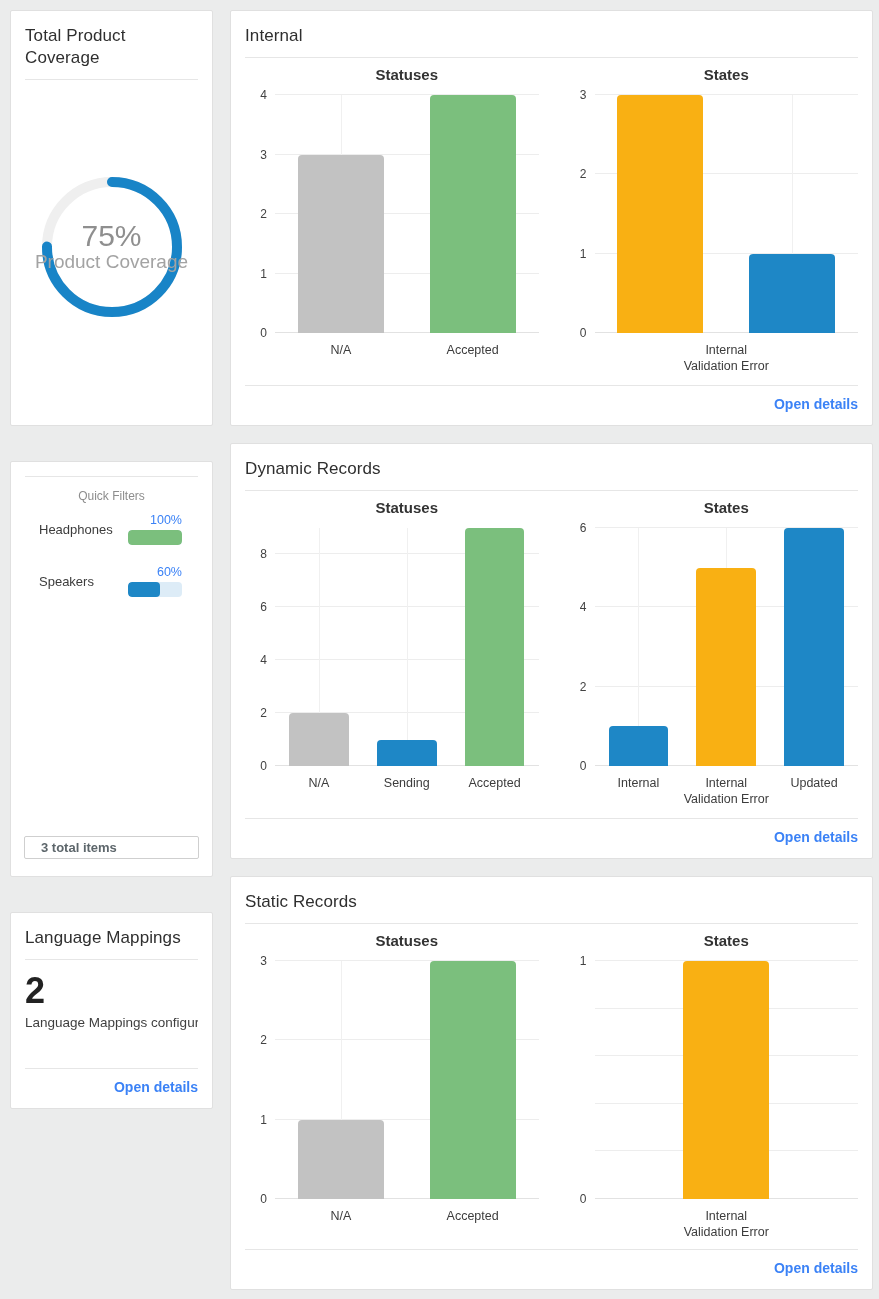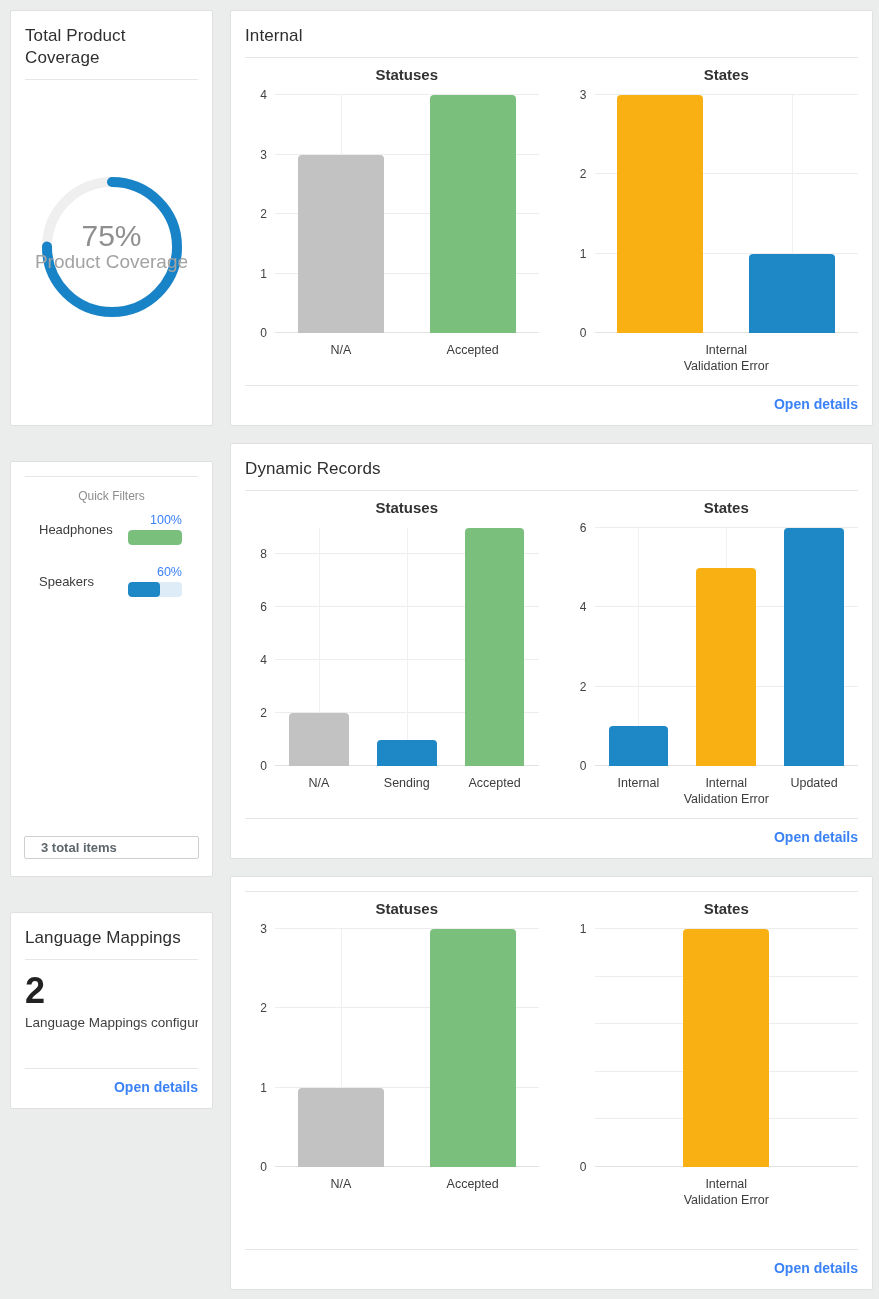--- a/index.html
+++ b/index.html
@@ -283,20 +283,21 @@
           </div>
         </div>
       <div class="spacer"></div>
       <div class="hr"></div>
       <div class="card-footer">
         <a class="open-details">Open details</a>
       </div>
     </section>
 
     <section class="card h414">
+      <h2 class="card-title">Static Records</h2>
       <div class="hr"></div>
       <div class="charts-row">
           <div class="chart">
             <div class="chart-title">Statuses</div>
             <div class="chart-body">
               <div class="yaxis">
                 <div class="ytick" style="bottom: 0%;">0</div>
                 <div class="ytick" style="bottom: 33.3333%;">1</div>
                 <div class="ytick" style="bottom: 66.6667%;">2</div>
                 <div class="ytick" style="bottom: 100%;">3</div>

